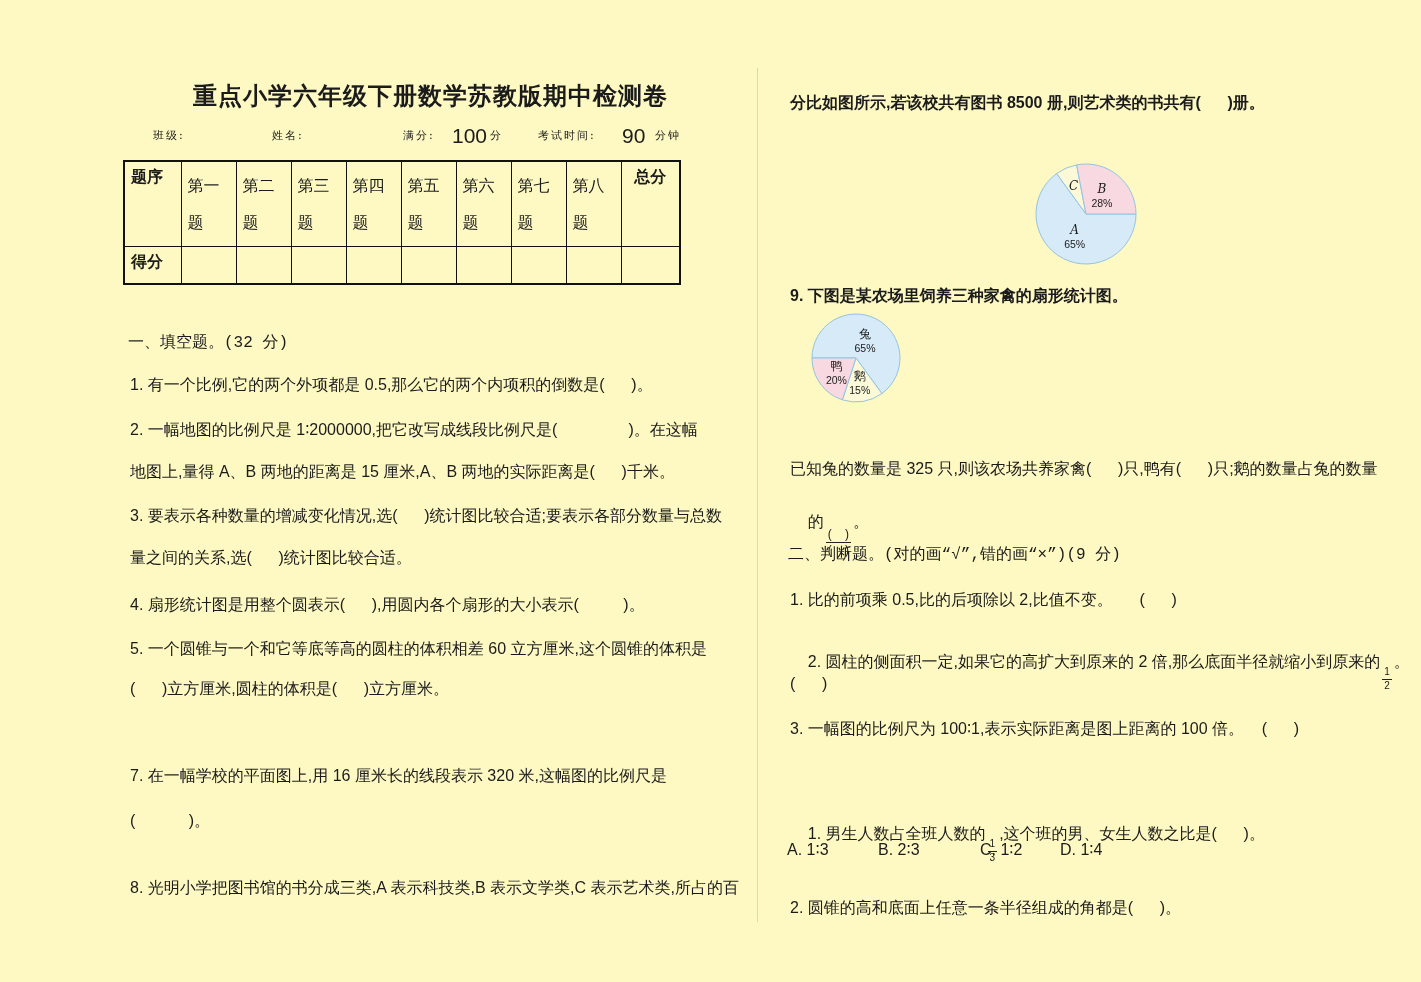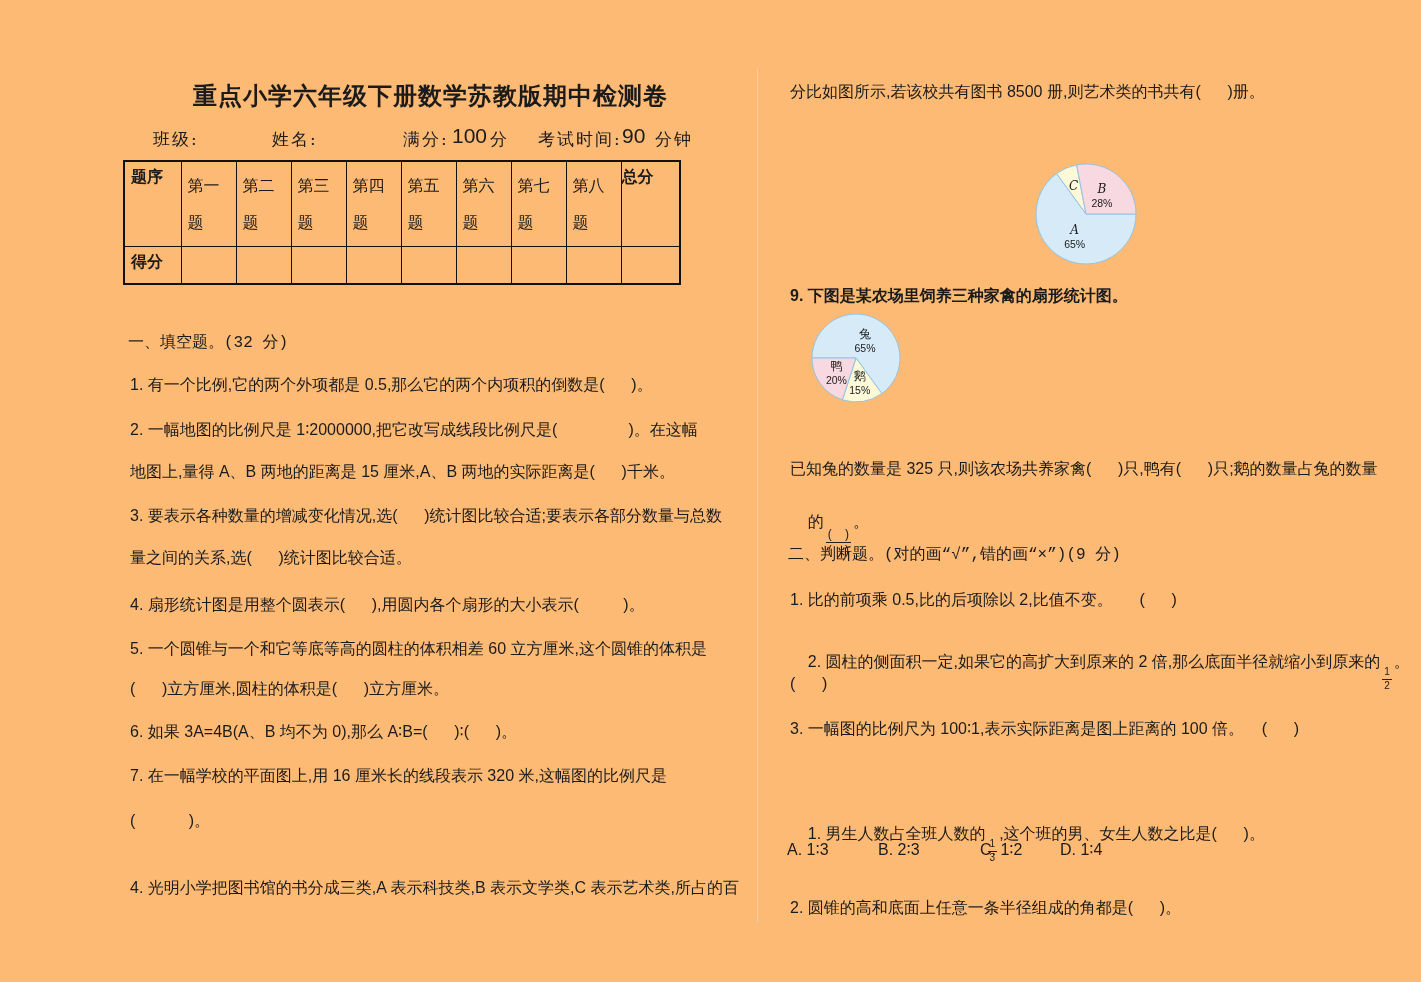--- a/index.html
+++ b/index.html
@@ -1,35 +1,35 @@
 <!DOCTYPE html>
 <html><head>
 <meta charset="utf-8">
 <style>
   html,body{margin:0;padding:0;background:#ffffff;}
   .page{
-    position:relative;width:1421px;height:982px;background:#fdba74;
+    position:relative;width:1421px;height:982px;background:#fef9c3;
     font-family:"Liberation Sans","DejaVu Sans",sans-serif;color:#1b1b1b;overflow:hidden;
   }
   .line{position:absolute;white-space:pre;font-size:16px;line-height:21px;}
   .serif{font-family:Liberation Mono, monospace;}
   .title{position:absolute;left:123px;top:80px;width:615px;text-align:center;
          font-size:24px;font-weight:bold;letter-spacing:1px;}
   .meta{position:absolute;top:128px;font-family:"DejaVu Serif","Liberation Serif",serif;
-        font-size:17px;letter-spacing:2px;white-space:pre;}
+        font-size:11px;letter-spacing:2px;white-space:pre;}
   .meta-num{position:absolute;top:124px;font-size:21px;font-family:"Liberation Sans","DejaVu Sans",sans-serif;white-space:pre;}
   table.score{position:absolute;left:123px;top:160px;width:556px;border-collapse:collapse;
               table-layout:fixed;border:2px solid #111;}
   table.score td{border:1px solid #111;vertical-align:top;padding:5px 0 0 6px;font-size:16px;}
   table.score tr.r1{height:85px;}
   table.score tr.r2{height:38px;}
   .cell-bold{font-weight:bold;}
   .cell-kai{font-family:"DejaVu Serif","Liberation Serif",serif;}
   .wrap2{display:inline-block;width:2.2em;line-height:37px;word-break:break-all;}
-  .last-col{text-align:left;padding-left:0 !important;font-weight:bold;}
+  .last-col{text-align:center;padding-left:0 !important;font-weight:bold;}
   .divider{position:absolute;left:757px;top:68px;width:1px;height:854px;background:#d5d5d5;}
   .frac{display:inline-flex;flex-direction:column;align-items:center;vertical-align:-8px;
         line-height:1.05;font-size:10px;margin:0 2px;}
   .frac .fnum{border-bottom:1px solid #222;padding:0 2px 1px 2px;}
   .frac .fden{padding-top:1px;}
   .frac-big{font-size:12px;vertical-align:-11px;}
   .pie-wrap{position:absolute;}
   svg text.pie-label{font-size:12px;fill:#1b1b1b;}
   svg text.pie-letter{font-size:12px;fill:#1b1b1b;font-family:"DejaVu Serif","Liberation Serif",serif;font-style:italic;}
   svg text.pie-pct{font-size:10.5px;fill:#1b1b1b;}
@@ -95,26 +95,25 @@
 
   <div class="line serif" style="left:128px;top:333px;">一、填空题。(32 分)</div>
   <div class="line" style="left:130px;top:374px;">1. 有一个比例,它的两个外项都是 0.5,那么它的两个内项积的倒数是(      )。</div>
   <div class="line" style="left:130px;top:419px;">2. 一幅地图的比例尺是 1∶2000000,把它改写成线段比例尺是(                )。在这幅</div>
   <div class="line" style="left:130px;top:461px;">地图上,量得 A、B 两地的距离是 15 厘米,A、B 两地的实际距离是(      )千米。</div>
   <div class="line" style="left:130px;top:505px;">3. 要表示各种数量的增减变化情况,选(      )统计图比较合适;要表示各部分数量与总数</div>
   <div class="line" style="left:130px;top:547px;">量之间的关系,选(      )统计图比较合适。</div>
   <div class="line" style="left:130px;top:594px;">4. 扇形统计图是用整个圆表示(      ),用圆内各个扇形的大小表示(          )。</div>
   <div class="line" style="left:130px;top:638px;">5. 一个圆锥与一个和它等底等高的圆柱的体积相差 60 立方厘米,这个圆锥的体积是</div>
   <div class="line" style="left:130px;top:678px;">(      )立方厘米,圆柱的体积是(      )立方厘米。</div>
-  <div class="line" style="left:130px;top:721px;">6. 如果 3A=4B(A、B 均不为 0),那么 A∶B=(      )∶(      )。</div>
   <div class="line" style="left:130px;top:765px;">7. 在一幅学校的平面图上,用 16 厘米长的线段表示 320 米,这幅图的比例尺是</div>
   <div class="line" style="left:130px;top:810px;">(            )。</div>
-  <div class="line" style="left:130px;top:877px;">4. 光明小学把图书馆的书分成三类,A 表示科技类,B 表示文学类,C 表示艺术类,所占的百</div>
+  <div class="line" style="left:130px;top:877px;">8. 光明小学把图书馆的书分成三类,A 表示科技类,B 表示文学类,C 表示艺术类,所占的百</div>
 
-  <div class="line" style="left:790px;top:81px;">分比如图所示,若该校共有图书 8500 册,则艺术类的书共有(      )册。</div>
+  <div class="line" style="left:790px;top:92px;font-weight:bold;">分比如图所示,若该校共有图书 8500 册,则艺术类的书共有(      )册。</div>
 
   <div class="pie-wrap" style="left:1030px;top:158px;">
     <svg width="112" height="112" viewBox="0 0 112 112">
         <path d="M 56 56 L 106.00 56.00 A 50 50 0 1 1 26.61 15.55 Z" fill="#d6eaf8" stroke="#93c4e2" stroke-width="1"></path>
         <text x="44.7" y="76.3" text-anchor="middle" class="pie-letter">A</text>
         <text x="44.7" y="90.3" text-anchor="middle" class="pie-pct">65%</text>
         <path d="M 56 56 L 26.61 15.55 A 50 50 0 0 1 46.63 6.89 Z" fill="#fbf9d8" stroke="#93c4e2" stroke-width="1"></path>
         <text x="43.7" y="31.5" text-anchor="middle" class="pie-letter">C</text>
         <path d="M 56 56 L 46.63 6.89 A 50 50 0 0 1 106.00 56.00 Z" fill="#f8d8e1" stroke="#93c4e2" stroke-width="1"></path>
         <text x="71.9" y="34.7" text-anchor="middle" class="pie-letter">B</text>

